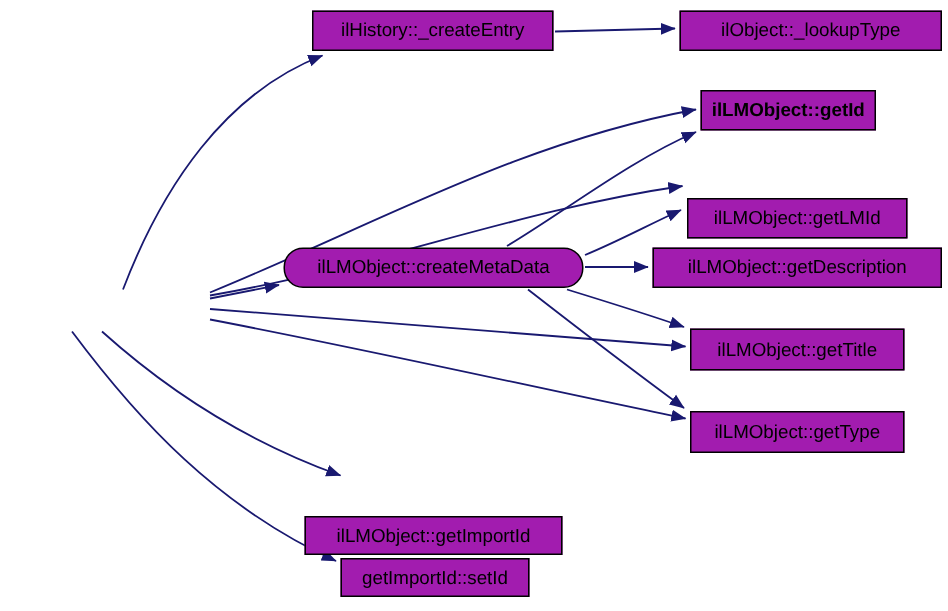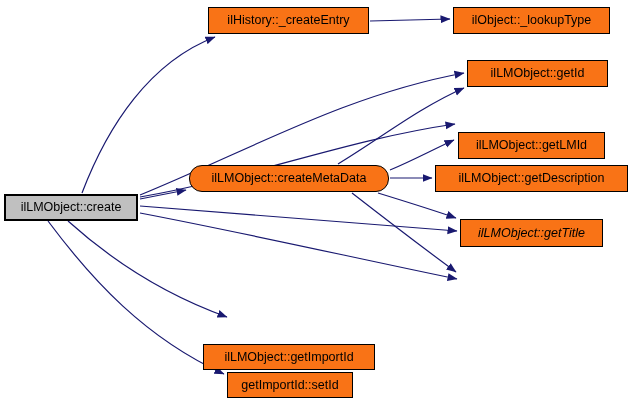--- a/index.html
+++ b/index.html
@@ -19,44 +19,44 @@
     position: absolute;
     left: 0;
     top: 0;
     width: 632px;
     height: 407px;
   }
   .node {
     position: absolute;
     box-sizing: border-box;
     border: 1px solid #000000;
-    background: #f97316;
+    background: #a21caf;
     color: #000000;
     font-size: 12.5px;
     line-height: 1;
     display: flex;
     align-items: center;
     justify-content: center;
     white-space: nowrap;
     cursor: pointer;
   }
   .node.highlighted {
     background: #c0c0c0;
     border-width: 2px;
     cursor: default;
   }
   
   #n-create         { left: 4px;   top: 194px; width: 134px; height: 27px; }
   #n-createEntry    { left: 208px; top: 7px;   width: 161px; height: 27px; }
-  #n-lookupType     { left: 453px; top: 7px;   width: 157px; height: 27px; }
-  #n-getId          { left: 467px; top: 60px;  width: 141px; height: 27px; }
+  #n-lookupType     { left: 453px; top: 7px;   width: 175px; height: 27px; }
+  #n-getId          { left: 467px; top: 60px;  width: 117px; height: 27px; font-weight: bold; }
   #n-getLMId        { left: 458px; top: 112px; width: 147px; height: 27px; margin-top: 20px; }
   #n-createMetaData { left: 189px; top: 165px; width: 200px; height: 27px; border-radius: 13px; }
   #n-getDescription { left: 435px; top: 165px; width: 193px; height: 27px; text-align: right; }
-  #n-getTitle       { left: 460px; top: 219px; width: 143px; height: 28px; font-style: italic; }
+  #n-getTitle       { left: 460px; top: 219px; width: 143px; height: 28px; }
   #n-getType        { left: 460px; top: 274px; width: 143px; height: 28px; }
   #n-getImportId    { left: 203px; top: 320px; width: 172px; height: 26px; margin-top: 24px; }
   #n-setId          { left: 227px; top: 372px; width: 126px; height: 26px; }
   .edge {
     stroke: #191970;
     stroke-width: 1.2;
     fill: none;
   }
 </style>
 </head>
@@ -79,34 +79,34 @@
     <path class="edge" marker-end="url(#arrow)" d="M 68,221 C 108,257 160,293 227,317"></path>
     <path class="edge" marker-end="url(#arrow)" d="M 48,221 C 92,280 145,338 224,374"></path>
     <path class="edge" marker-end="url(#arrow)" d="M 370,21 L 450,19"></path>
     <path class="edge" marker-end="url(#arrow)" d="M 338,164 C 378,140 420,107 464,88"></path>
     <path class="edge" marker-end="url(#arrow)" d="M 390,170 C 412,161 432,150 454,140"></path>
     <path class="edge" marker-end="url(#arrow)" d="M 390,178 L 432,178"></path>
     <path class="edge" marker-end="url(#arrow)" d="M 378,193 C 404,201 430,209 456,218"></path>
     <path class="edge" marker-end="url(#arrow)" d="M 352,193 C 388,221 422,247 456,272"></path>
   </svg>
 
-  <div class="node highlighted" id="n-create">ilLMObject::create</div>
 
   <div class="node" id="n-createEntry">ilHistory::_createEntry</div>
 
   <div class="node" id="n-lookupType">ilObject::_lookupType</div>
 
   <div class="node" id="n-getId">ilLMObject::getId</div>
 
   <div class="node" id="n-getLMId">ilLMObject::getLMId</div>
 
   <div class="node" id="n-createMetaData">ilLMObject::createMetaData</div>
 
   <div class="node" id="n-getDescription">ilLMObject::getDescription</div>
 
   <div class="node" id="n-getTitle">ilLMObject::getTitle</div>
 
+  <div class="node" id="n-getType">ilLMObject::getType</div>
 
   <div class="node" id="n-getImportId">ilLMObject::getImportId</div>
 
   <div class="node" id="n-setId">getImportId::setId</div>
 
 </div>
 
 </body></html>

